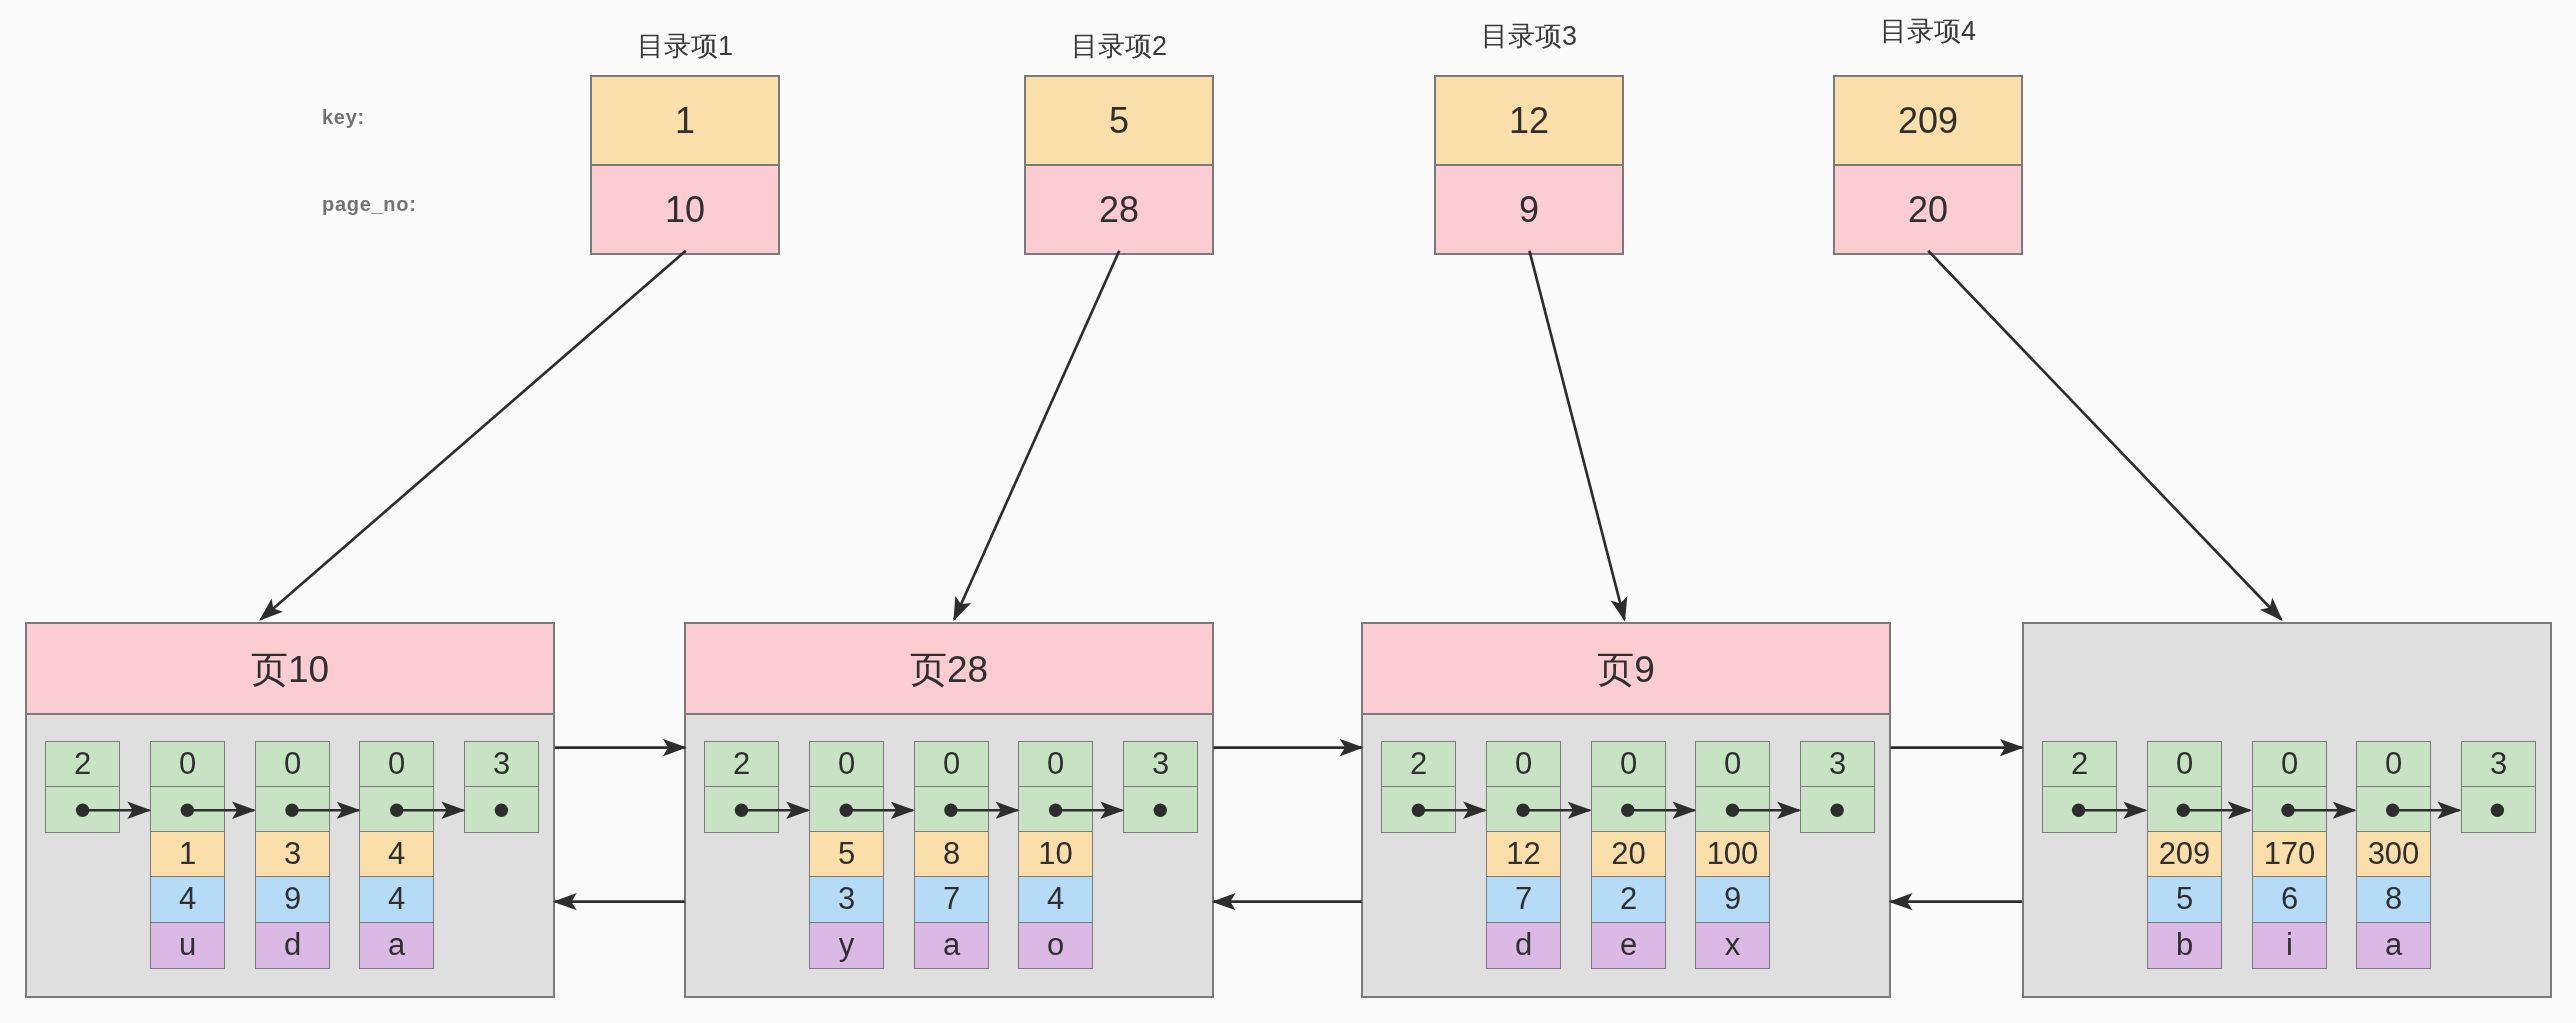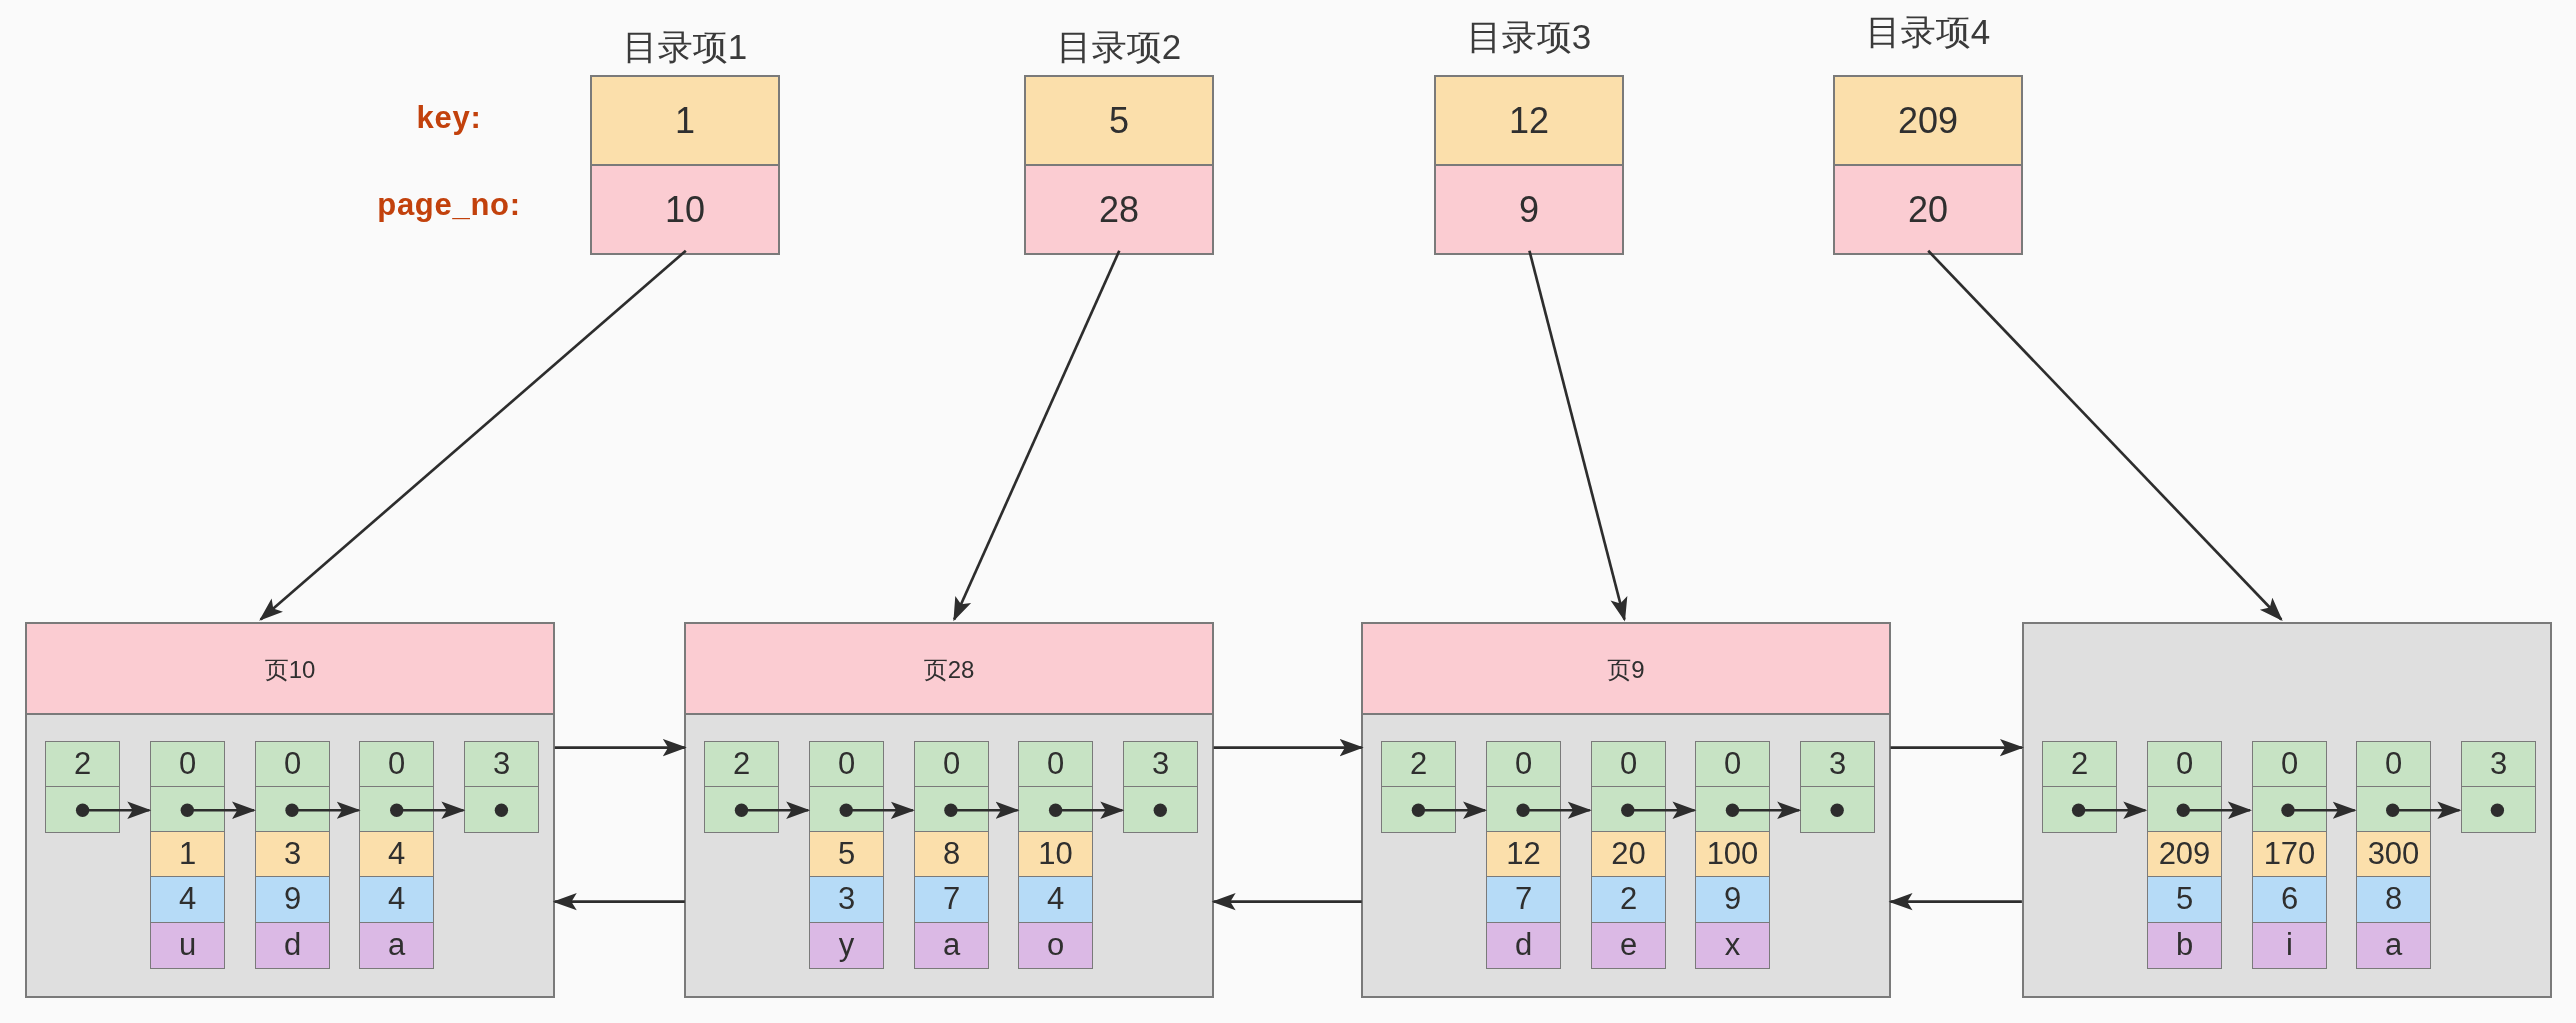--- a/index.html
+++ b/index.html
@@ -13,48 +13,48 @@
     font-family:"Liberation Sans","DejaVu Sans",sans-serif;
     color:var(--ink);
     width:2576px;height:1023px;overflow:hidden;
   }
   #canvas{position:relative;width:2576px;height:1023px;background:var(--bg);}
   #arrows{position:absolute;left:0;top:0;z-index:6;pointer-events:none;}
 
   
   .dir-title{
     position:absolute;width:190px;height:43px;line-height:43px;
-    text-align:center;font-size:35px;color:#3a3a3a;white-space:nowrap;
+    text-align:center;font-size:27px;color:#3a3a3a;white-space:nowrap;
   }
   .dir-box{
     position:absolute;width:190px;box-sizing:border-box;
     border:2px solid var(--border);
   }
   .dir-cell{
     height:87px;line-height:87px;text-align:center;font-size:36px;color:#2f2f2f;
   }
   .dir-cell.key{background:var(--orange);border-bottom:2px solid var(--border);}
   .dir-cell.pageno{background:var(--pink);}
 
   
   .field-label{
-    position:absolute;width:254px;text-align:center;
-    font-size:31px;font-weight:bold;color:#c2410c;line-height:37px;
+    position:absolute;width:254px;text-align:left;
+    font-size:20px;font-weight:bold;color:#737373;line-height:37px;
     letter-spacing:0.7px;white-space:nowrap;
   }
 
   
   .page{
     position:absolute;width:530px;height:376px;box-sizing:border-box;
     border:2px solid var(--border);background:var(--pagebg);
   }
   .page-header{
     height:91px;line-height:91px;box-sizing:border-box;
     background:var(--pink);border-bottom:2px solid var(--border);
-    text-align:center;font-size:24px;color:#2f2f2f;
+    text-align:center;font-size:37px;color:#2f2f2f;
   }
   .rec-col{position:absolute;width:75px;}
   .cell{
     box-sizing:border-box;width:75px;margin-top:-1.3px;
     border:1.3px solid var(--border);
     text-align:center;font-size:31px;color:#2f2f2f;
   }
   .cell.type{height:46px;line-height:43px;background:var(--green);margin-top:0;}
   .cell.ptr{height:47px;background:var(--green);}
   .cell.key{height:46px;line-height:43px;background:var(--orange);}

